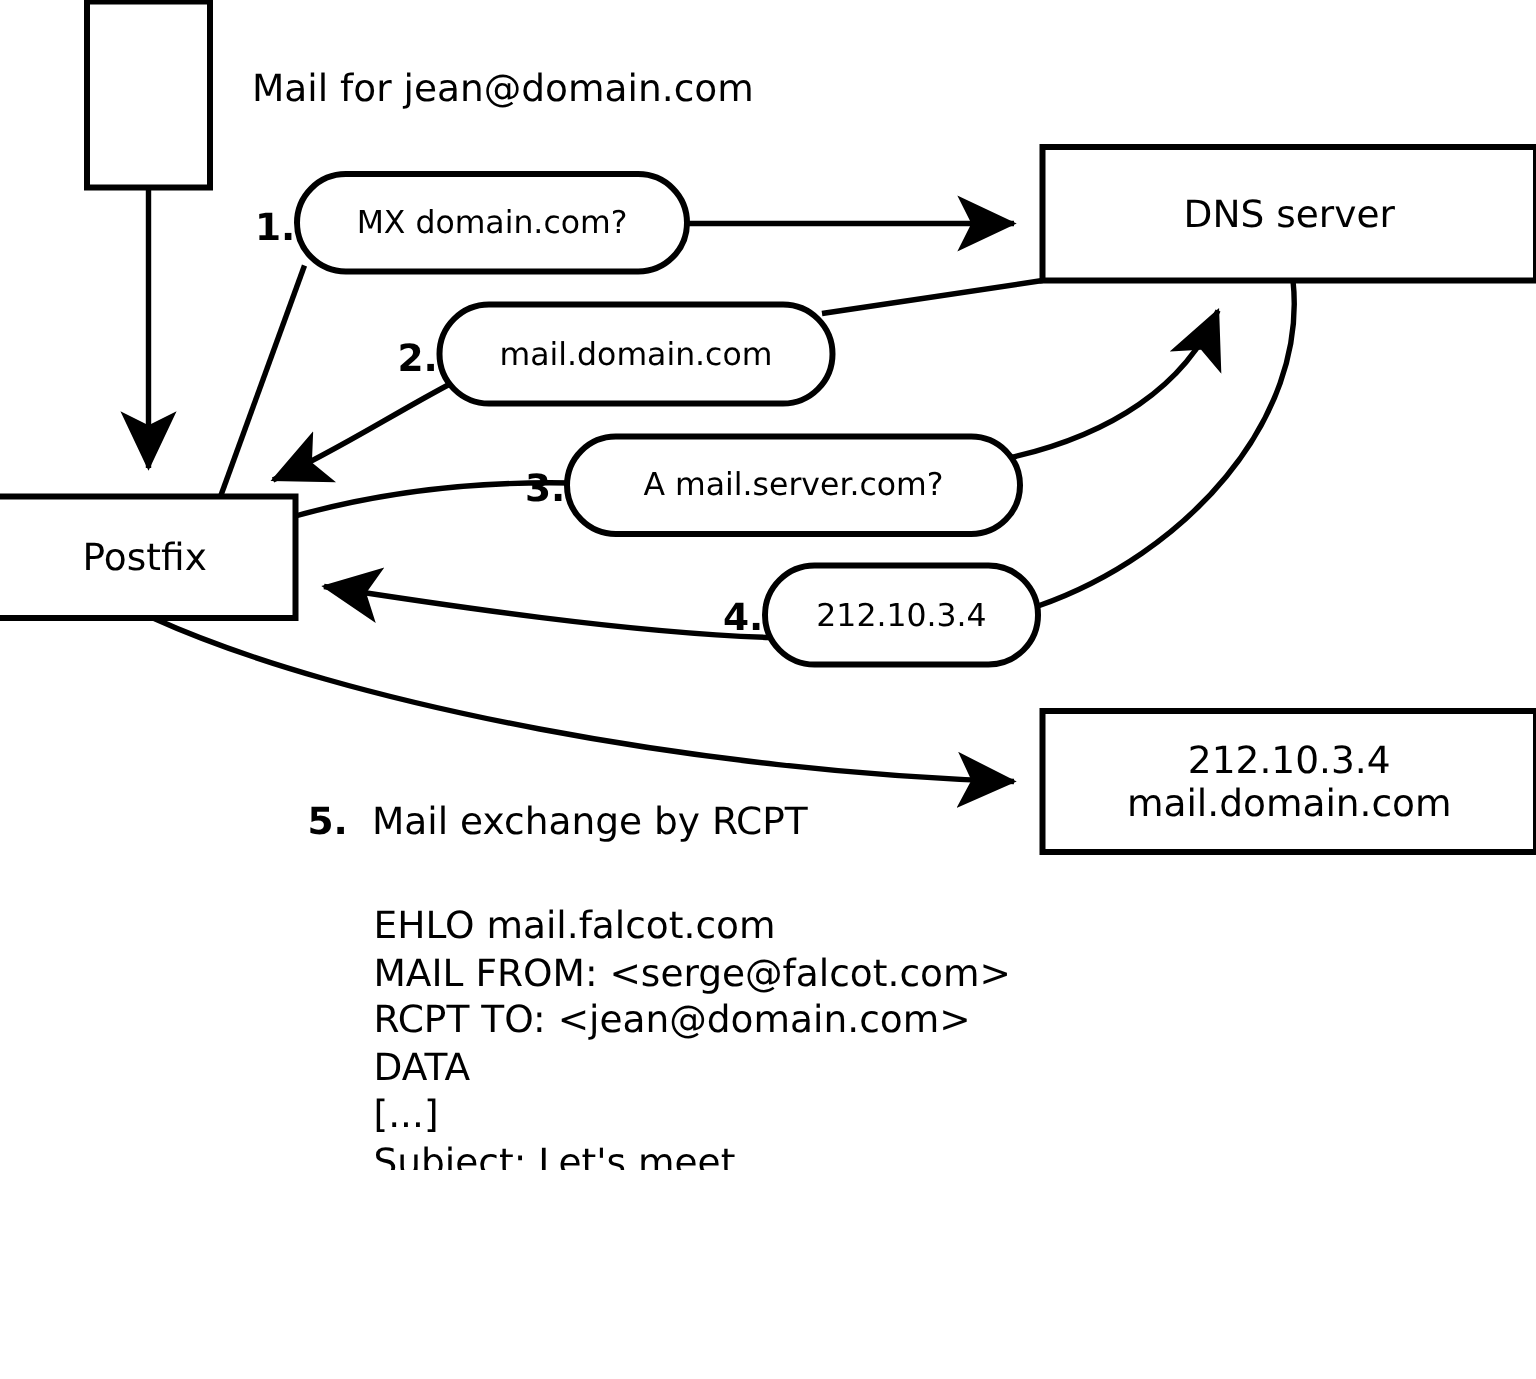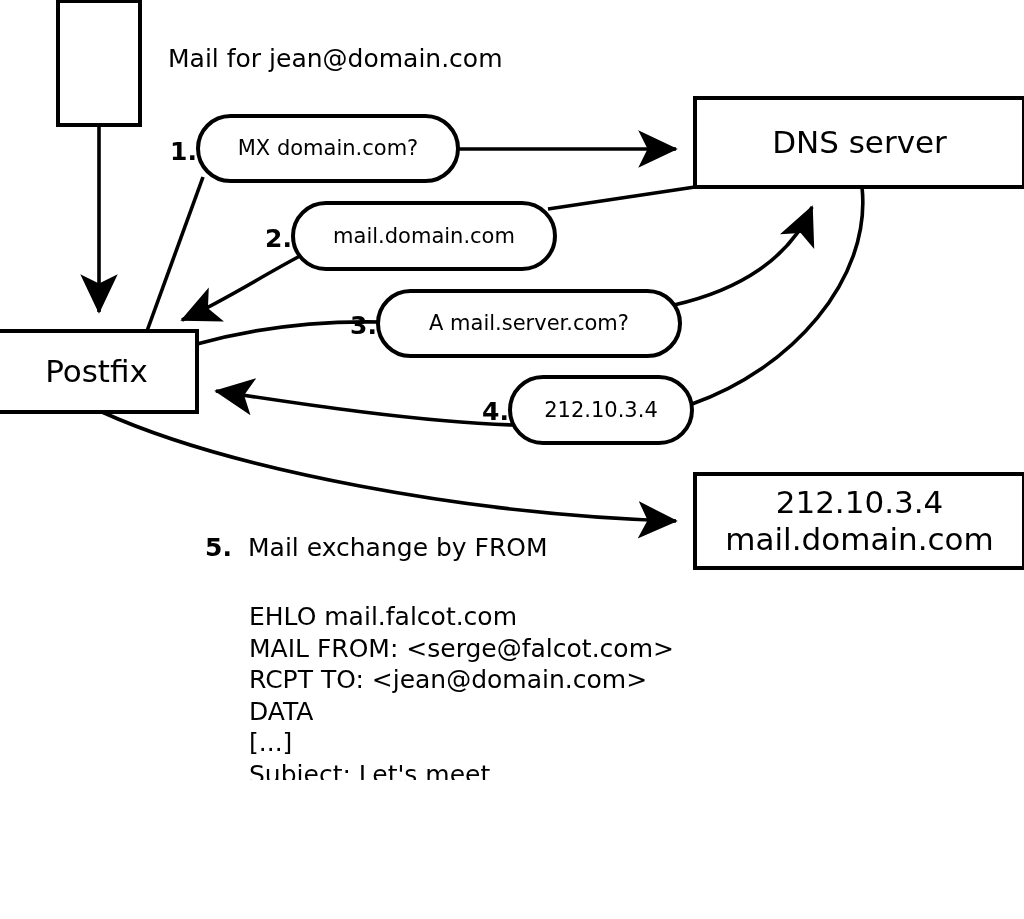--- a/index.html
+++ b/index.html
@@ -41,21 +41,21 @@
     text-align: center;
     white-space: pre;
     line-height: 1.18;
   }
   .smtp-block {
     position: absolute;
     white-space: pre;
     line-height: 31.6px;
   }
   .title-text { font-size: 25px; }
-  .node-text  { font-size: 31px; }
+  .node-text  { font-size: 25px; }
   .bubble-text{ font-size: 21px; }
   .num-text   { font-size: 25px; font-weight: bold; }
   .step5-text { font-size: 25px; }
   .mono-block { font-size: 25px; }
 </style>
 </head>
 <body>
 
 <div id="canvas">
 
@@ -121,21 +121,21 @@
   <div class="txt num-text" style="left:265px; top:226px;">2.</div>
   <div class="txt num-text" style="left:350px; top:313px;">3.</div>
   <div class="txt num-text" style="left:482px; top:399px;">4.</div>
   <div class="txt num-text" style="left:205px; top:535px;">5.</div>
 
   <div class="node-label bubble-text" style="left:198px; top:116px; width:260px; height:65px;">MX domain.com?</div>
   <div class="node-label bubble-text" style="left:293px; top:203px; width:262px; height:66px;">mail.domain.com</div>
   <div class="node-label bubble-text" style="left:378px; top:291px; width:302px; height:65px;">A mail.server.com?</div>
   <div class="node-label bubble-text" style="left:510px; top:377px; width:182px; height:66px;">212.10.3.4</div>
 
-  <div class="txt step5-text" style="left:248px; top:535px;">Mail exchange by FROM</div>
+  <div class="txt step5-text" style="left:248px; top:535px;">Mail exchange by RCPT</div>
 
   <div class="smtp-block mono-block" style="left:249px; top:601px;">EHLO mail.falcot.com
 MAIL FROM: &lt;serge@falcot.com&gt;
 RCPT TO: &lt;jean@domain.com&gt;
 DATA
 [...]
 Subject: Let's meet
 
 Hello Jean,
 [...]

